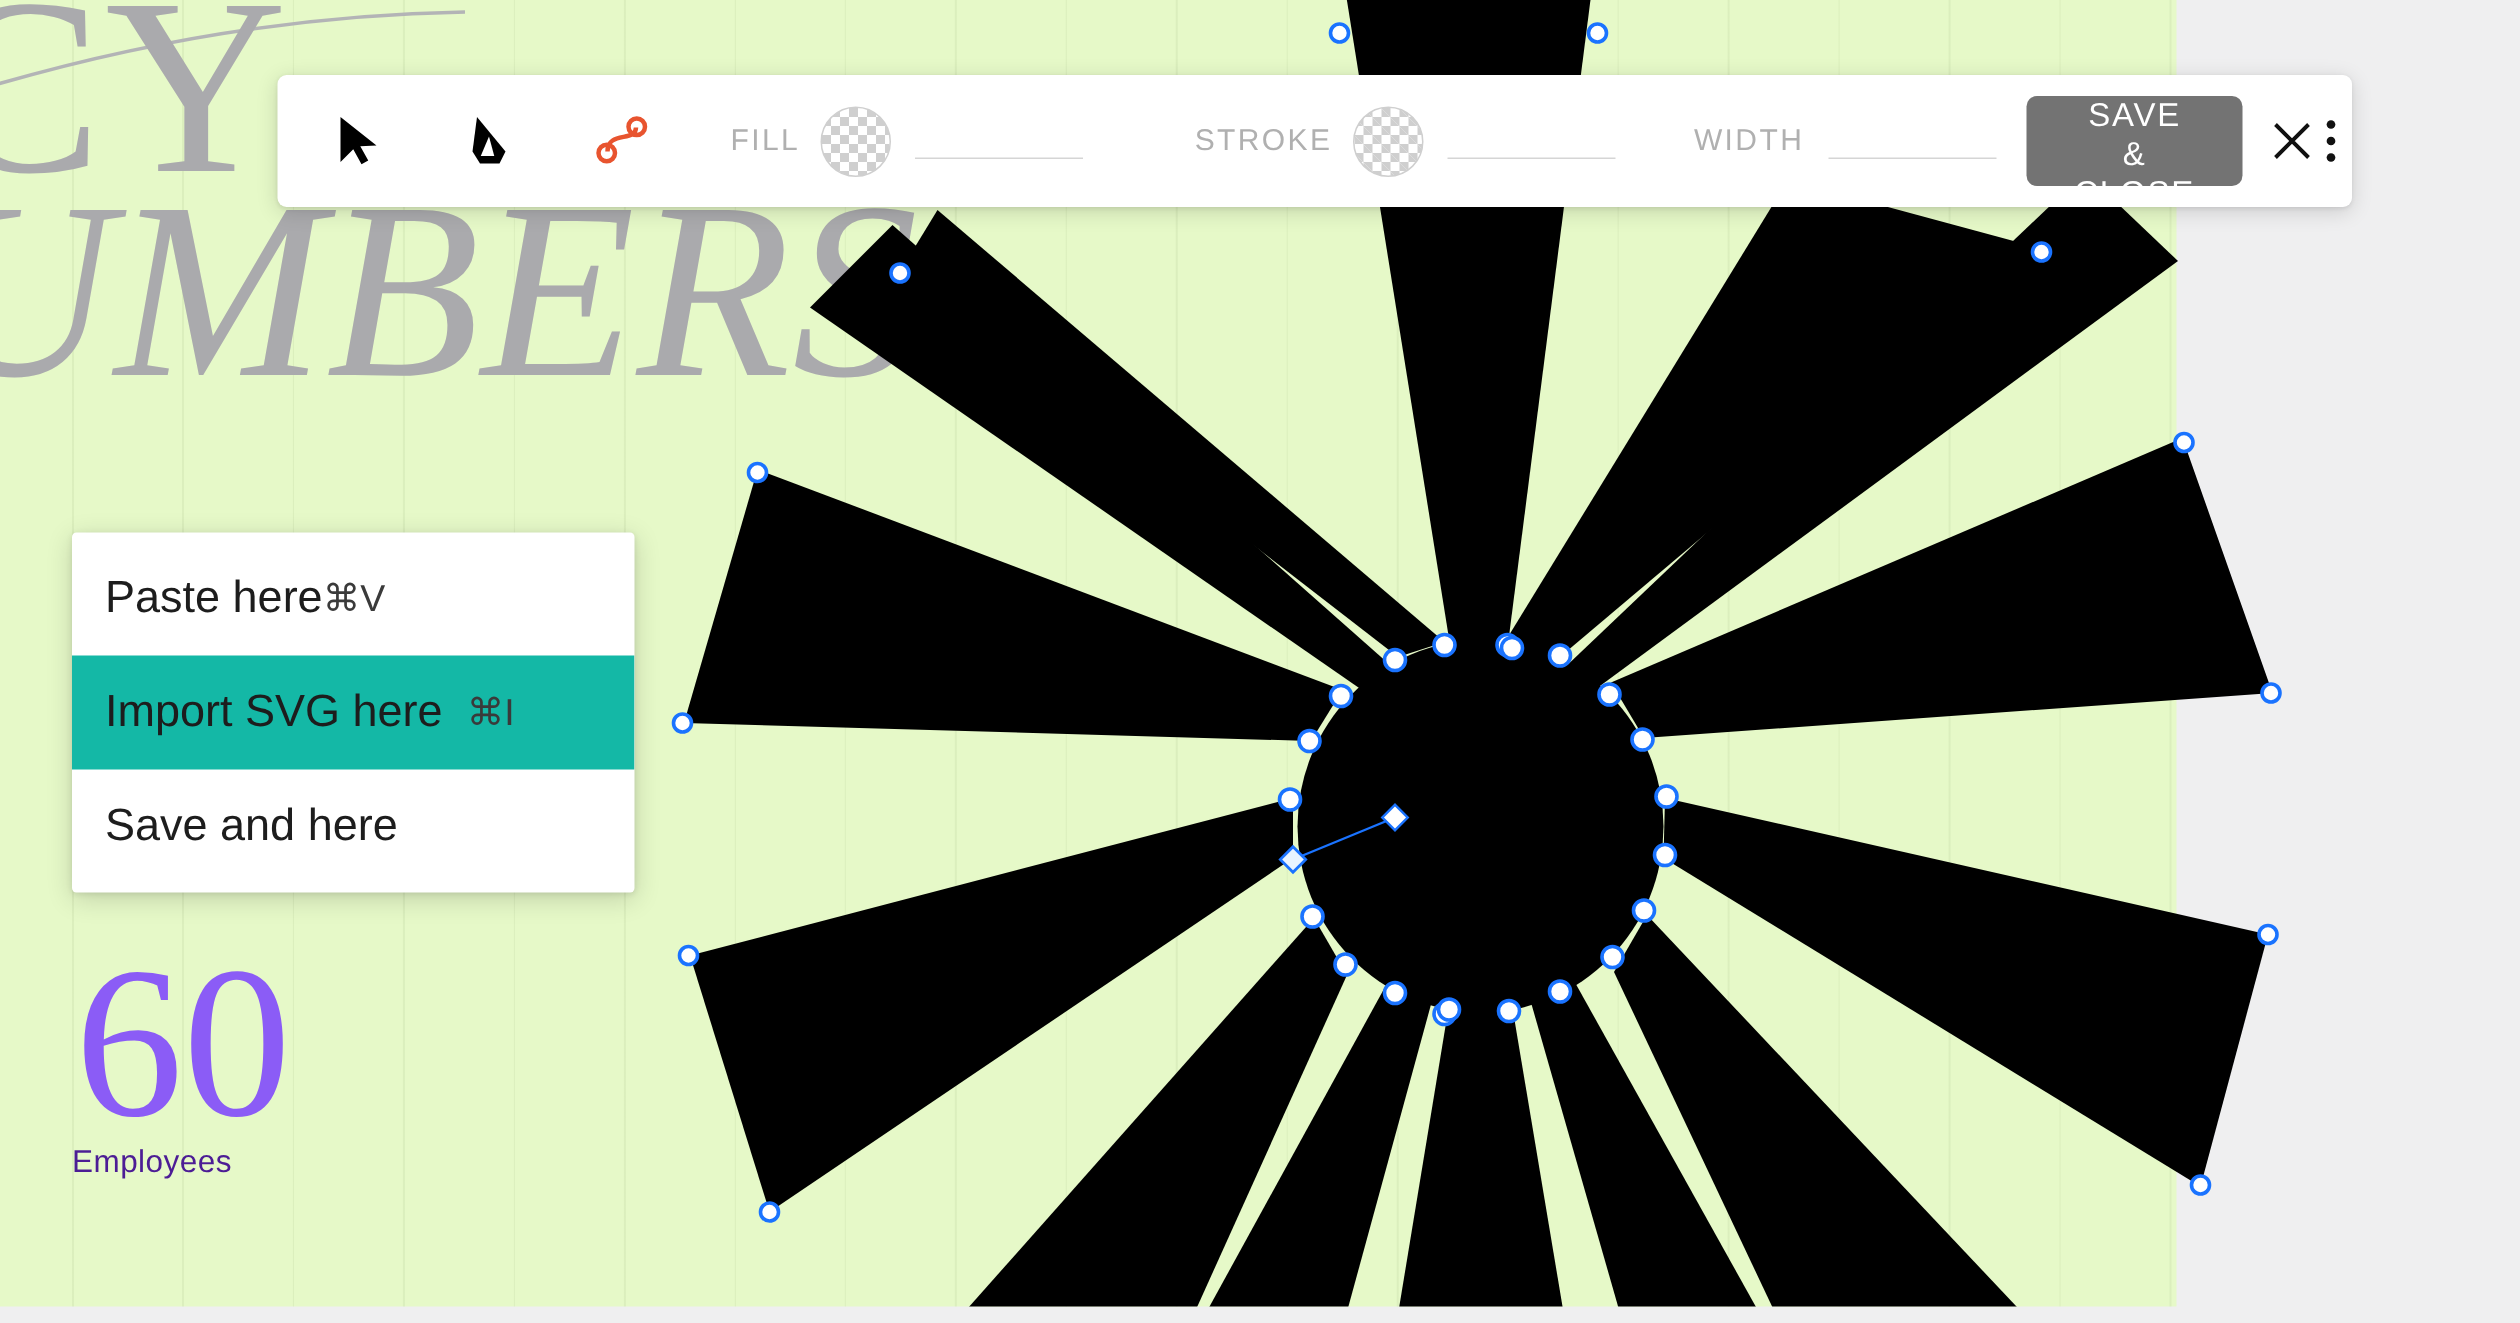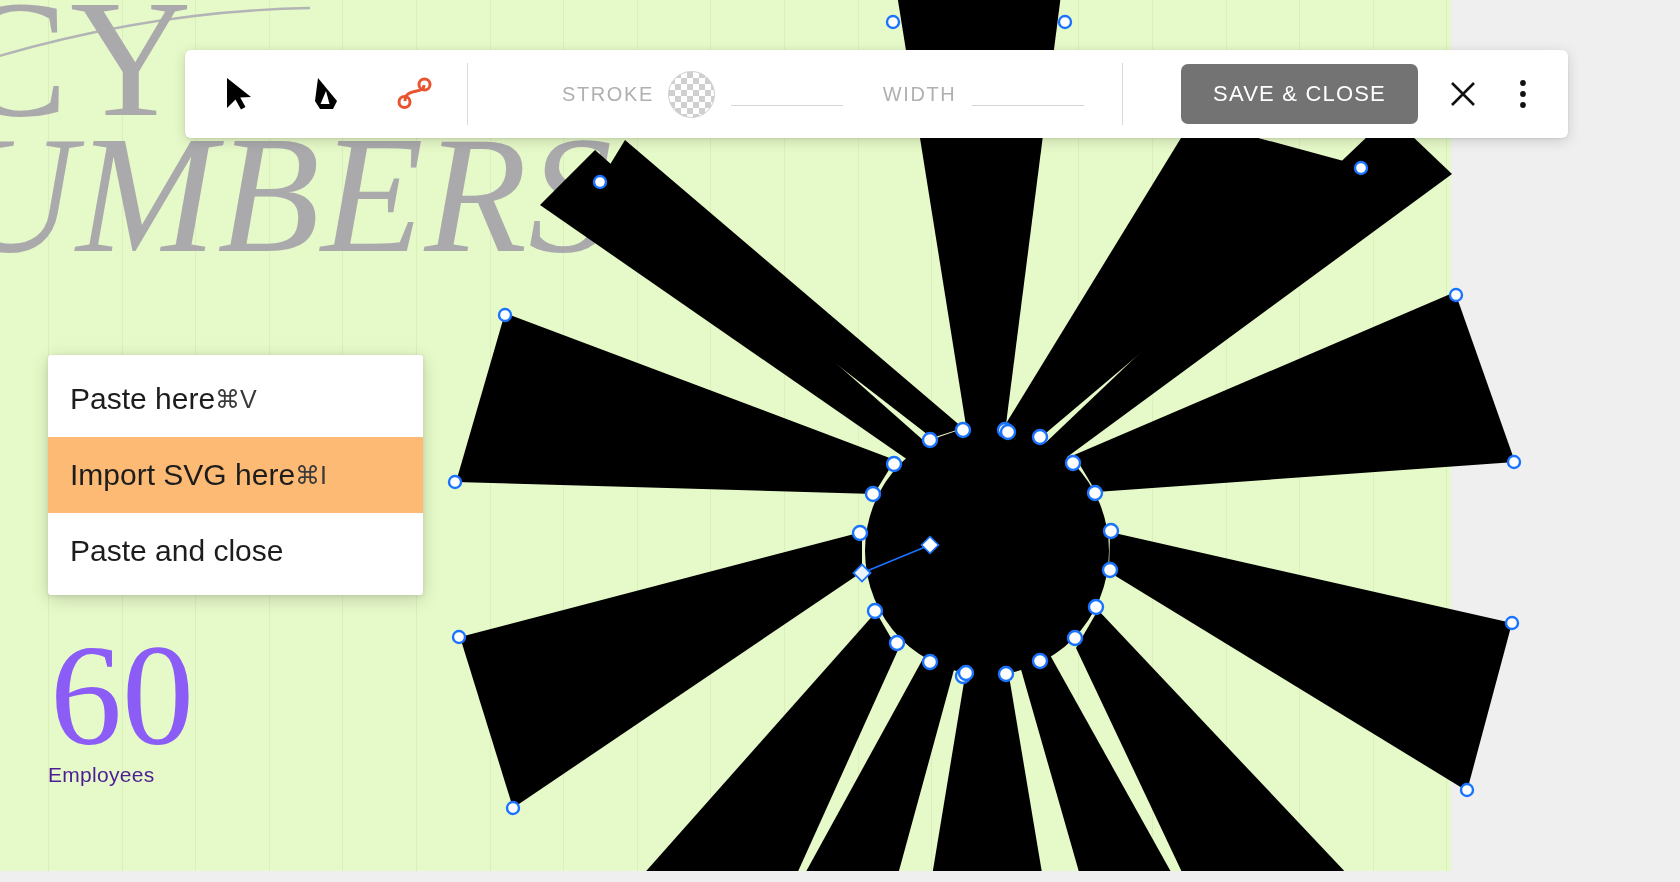--- a/index.html
+++ b/index.html
@@ -123,21 +123,21 @@
     box-shadow: 0 4px 18px rgba(0,0,0,.16), 0 1px 4px rgba(0,0,0,.10);
     z-index: 50;
     overflow: hidden;
     padding: 6px 0;
   }
   .menu-item {
     display: flex; align-items: center; 
     height: 76px; padding: 0 22px;
     cursor: pointer;
   }
-  .menu-item.highlighted { background: #fdba74; }
+  .menu-item.highlighted { background: #14b8a6; gap: 16px; }
   .menu-label {
     font-size: 30px; color: #1d1d1d; font-weight: 400;
     font-family: "Liberation Sans", sans-serif;
   }
   .menu-shortcut {
     font-size: 25px; color: #3a3a3a;
     font-family: "Liberation Sans", sans-serif;
   }
 </style>
 </head>
@@ -258,28 +258,33 @@
         <svg width="38" height="34" viewBox="0 0 38 34">
           <path d="M9 24 C 9 10, 28 18, 28 8" fill="none" stroke="#e8542f" stroke-width="3"></path>
           <circle cx="8.5" cy="25" r="5.5" fill="none" stroke="#e8542f" stroke-width="3"></circle>
           <circle cx="28.5" cy="7.5" r="5.5" fill="none" stroke="#e8542f" stroke-width="3"></circle>
         </svg>
       </div>
     </div>
 
     <div class="tb-sep"></div>
 
+    <div class="field-group">
+      <span class="field-label">FILL</span>
+      <div class="swatch"></div>
+      <input class="underline-input" value="" placeholder="" style="">
+    </div>
 
     <div class="field-group" style="margin-left:74px;">
       <span class="field-label">STROKE</span>
       <div class="swatch"></div>
       <input class="underline-input" value="" placeholder="" style="">
     </div>
 
-    <div class="field-group" style="margin-left:40px;">
+    <div class="field-group" style="margin-left:52px;">
       <span class="field-label">WIDTH</span>
       <input class="underline-input" value="" placeholder="" style="">
     </div>
 
     <div class="tb-sep" style="margin-left:auto;"></div>
 
     <button id="save-close-button">SAVE &amp; CLOSE</button>
 
     <div id="close-button">
       <svg width="30" height="30" viewBox="0 0 30 30">
@@ -299,18 +304,18 @@
   <div id="context-menu">
     <div class="menu-item">
       <span class="menu-label">Paste here</span>
       <span class="menu-shortcut">⌘V</span>
     </div>
     <div class="menu-item highlighted">
       <span class="menu-label">Import SVG here</span>
       <span class="menu-shortcut">⌘I</span>
     </div>
     <div class="menu-item">
-      <span class="menu-label">Paste and close</span>
+      <span class="menu-label">Save and here</span>
       <span class="menu-shortcut"></span>
     </div>
   </div>
 
 </div>
 
 </body></html>

